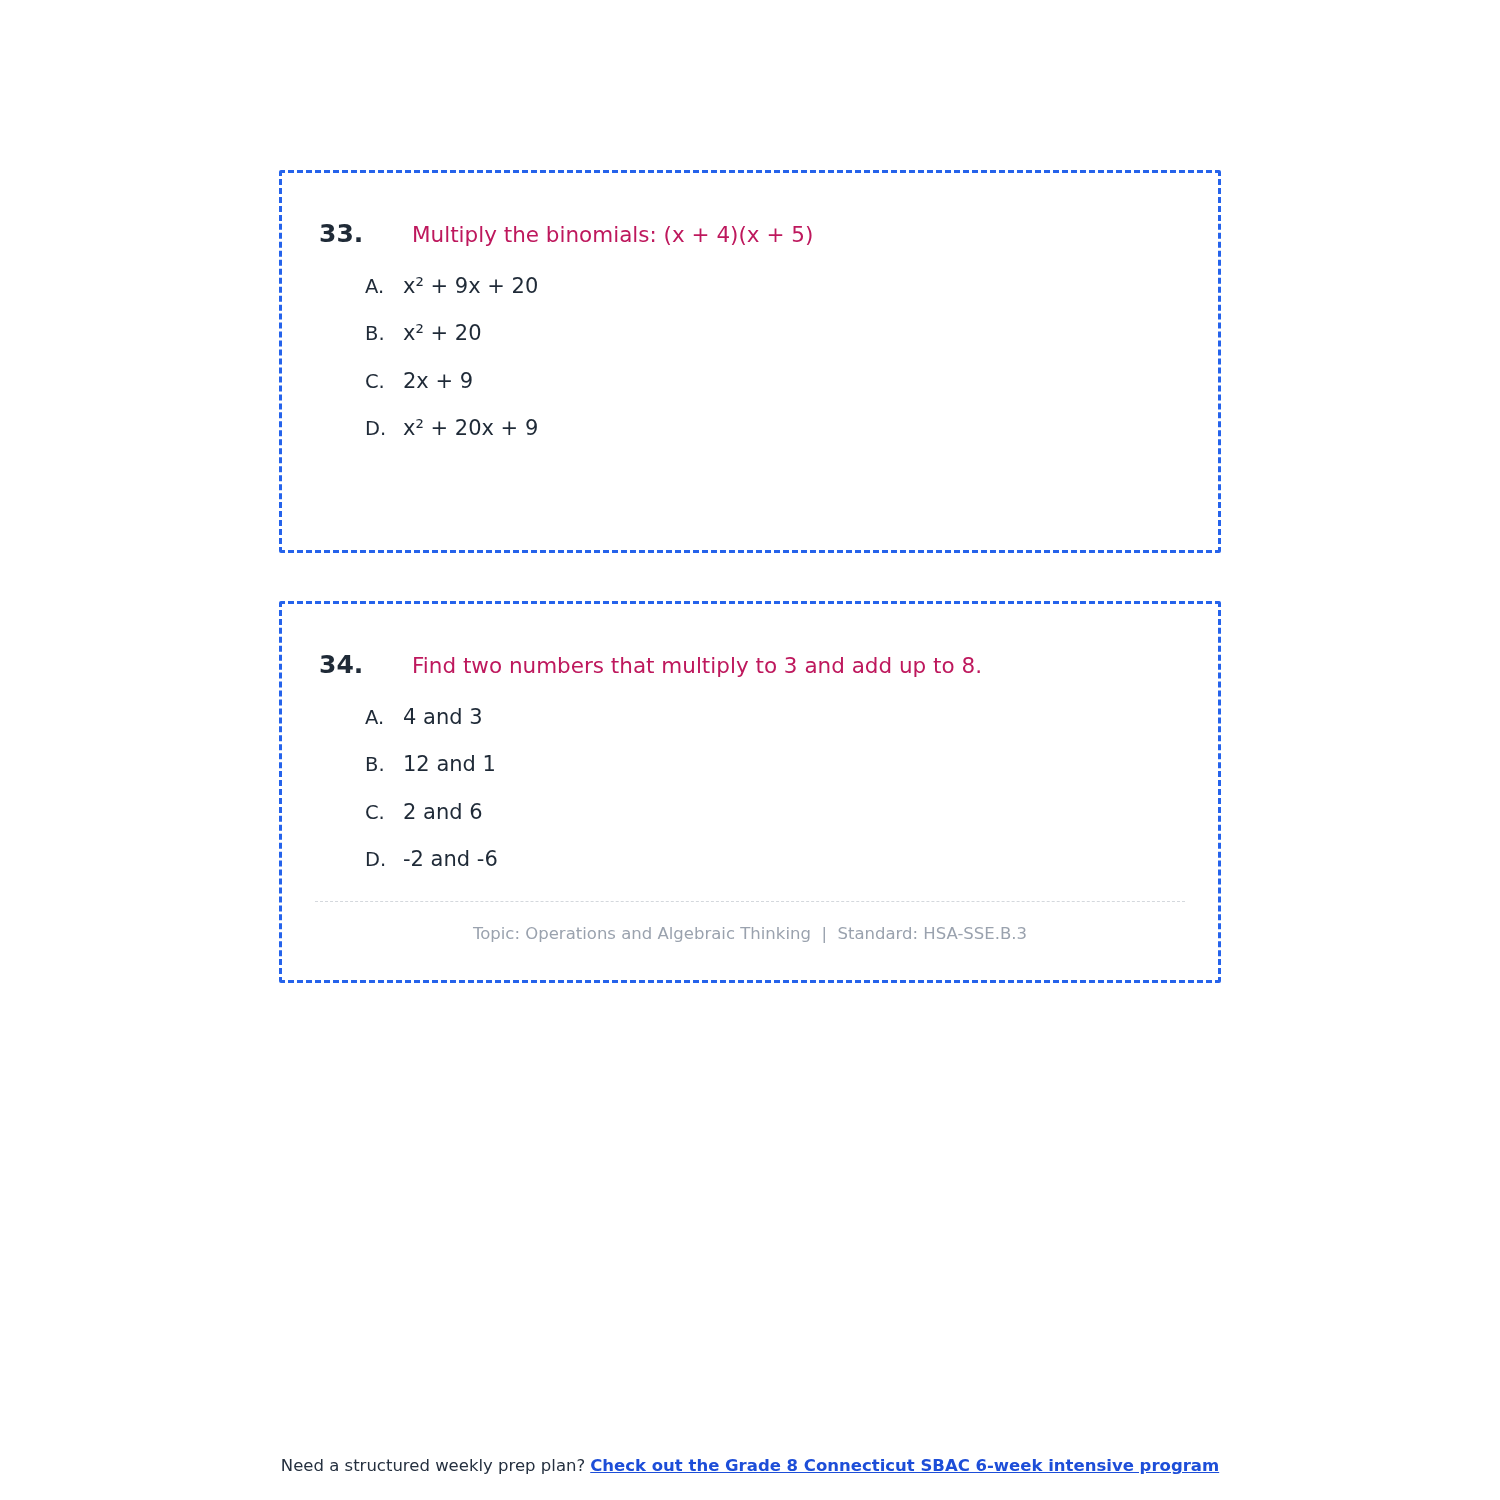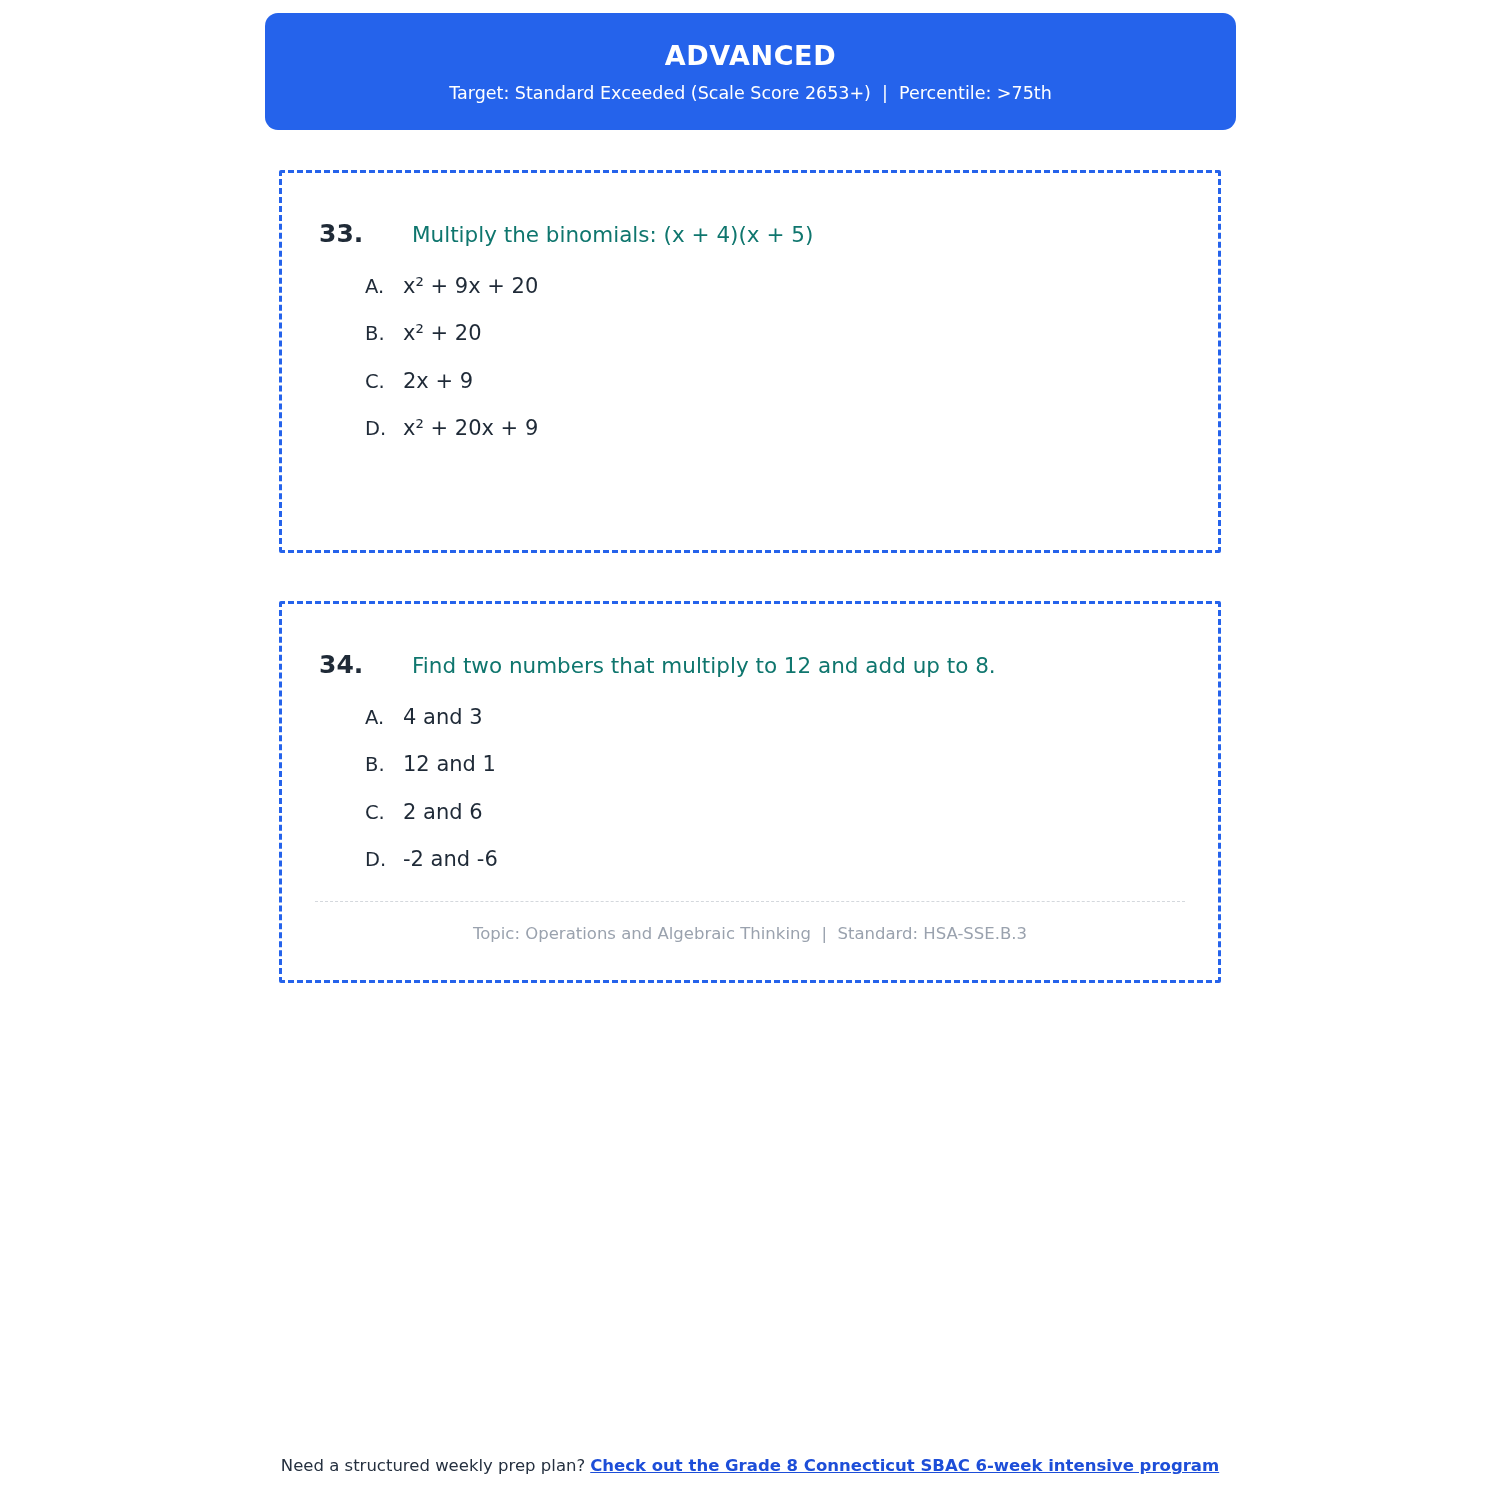--- a/index.html
+++ b/index.html
@@ -78,21 +78,21 @@
   .q-number {
     font-size: 25px;
     font-weight: bold;
     color: #1f2a37;
     min-width: 85px;
     flex: 0 0 85px;
     line-height: 1.2;
   }
   .q-text {
     font-size: 21.5px;
-    color: #0f766e;
+    color: #be185d;
     line-height: 1.3;
     flex: 1 1 auto;
     padding-right: 40px;
   }
 
   .options {
     margin: 0;
     padding: 24px 0 0 83px;
     list-style: none;
   }
@@ -149,24 +149,20 @@
     color: #1d4ed8;
     font-weight: bold;
     margin-left: 5px;
   }
 </style>
 </head>
 <body>
 
 <div class="page">
 
-  <div class="level-banner">
-    <div class="level-title">ADVANCED</div>
-    <div class="level-subtitle">Target: Standard Exceeded (Scale Score 2653+)  |  Percentile: &gt;75th</div>
-  </div>
 
   <div class="question-card" id="card-0">
     <div class="q-head">
       <span class="q-number">33.</span>
       <span class="q-text">Multiply the binomials: (x + 4)(x + 5)</span>
     </div>
     <ul class="options">
       <li class="option-row">
         <span class="option-letter">A.</span>
         <span class="option-text">x² + 9x + 20</span>
@@ -182,21 +178,21 @@
       <li class="option-row">
         <span class="option-letter">D.</span>
         <span class="option-text">x² + 20x + 9</span>
       </li>
     </ul>
   </div>
 
   <div class="question-card" id="card-1">
     <div class="q-head">
       <span class="q-number">34.</span>
-      <span class="q-text">Find two numbers that multiply to 12 and add up to 8.</span>
+      <span class="q-text">Find two numbers that multiply to 3 and add up to 8.</span>
     </div>
     <ul class="options">
       <li class="option-row">
         <span class="option-letter">A.</span>
         <span class="option-text">4 and 3</span>
       </li>
       <li class="option-row">
         <span class="option-letter">B.</span>
         <span class="option-text">12 and 1</span>
       </li>

